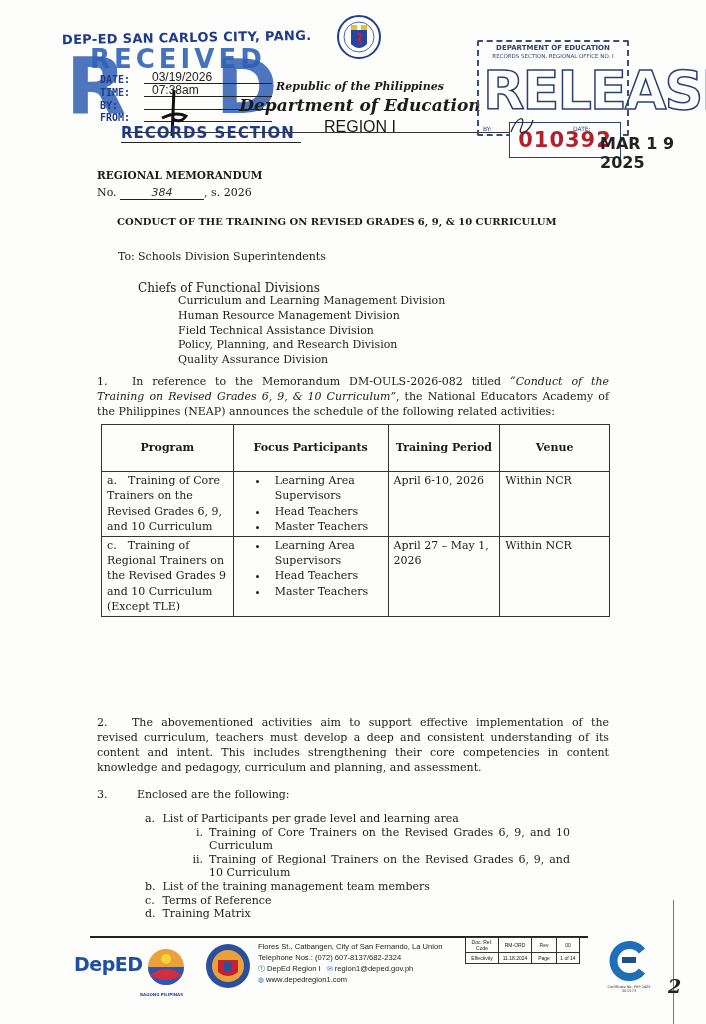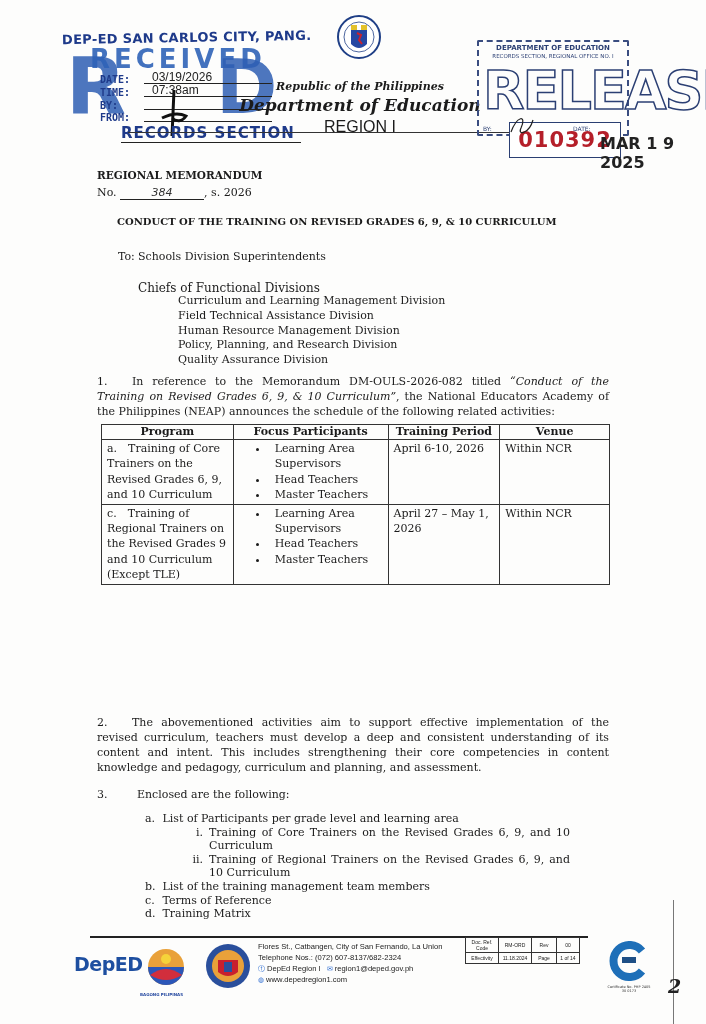--- a/index.html
+++ b/index.html
@@ -45,21 +45,21 @@
   .to-val { left:138px; top:250px; font-size:11px; }
   .chiefs { left:138px; top:281px; font-size:12px; }
   .div-list { left:178px; top:294px; font-size:11px; line-height:14.8px; }
 
   .para { left:97px; width:512px; font-size:11px; line-height:15px; text-align:justify; }
   .para .num { display:inline-block; width:35px; }
 
   
   .sched { left:101px; top:424px; width:509px; border-collapse:collapse; font-size:11px; }
   .sched th, .sched td { border:1px solid #333; vertical-align:top; padding:1px 5px; line-height:15.4px; }
-  .sched th { font-weight:bold; text-align:center; padding:0 4px; line-height:14px; }
+  .sched th { font-weight:bold; text-align:center; padding:16px 4px; line-height:14px; }
   .sched ul { margin:0; padding-left:30px; }
   .sched li { padding-left:6px; }
 
   
   .encl { left:97px; top:788px; font-size:11px; }
   .encl-list { left:145px; top:812px; width:465px; font-size:11px; line-height:13.6px; }
   .encl-list .row { display:flex; }
   .encl-list .mk { width:12px; }
   .encl-list .sub { padding-left:40px; text-align:justify; }
   .encl-list .sub .row .mk { width:18px; text-align:right; padding-right:6px; }
@@ -134,22 +134,22 @@
   <span>No.</span>
   <span class="blank">384</span><span>, s. 2026</span>
 </div>
 <div class="abs memo-title">CONDUCT OF THE TRAINING ON REVISED GRADES 6, 9, &amp; 10 CURRICULUM</div>
 
 <div class="abs to-lbl">To:</div>
 <div class="abs to-val">Schools Division Superintendents</div>
 <div class="abs chiefs">Chiefs of Functional Divisions</div>
 <div class="abs div-list">
   <div>Curriculum and Learning Management Division</div>
+  <div>Human Resource Management Division</div>
   <div>Field Technical Assistance Division</div>
-  <div>Human Resource Management Division</div>
   <div>Policy, Planning, and Research Division</div>
   <div>Quality Assurance Division</div>
 </div>
 
 <div class="abs para" style="top:374px">
   <span class="num">1.</span><span>In reference to the Memorandum DM-OULS-2026-082 titled </span><i>“Conduct of the Training on Revised Grades 6, 9, &amp; 10 Curriculum”</i><span>, the National Educators Academy of the Philippines (NEAP) announces the schedule of the following related activities:</span>
 </div>
 
 <table class="abs sched">
   <colgroup>

